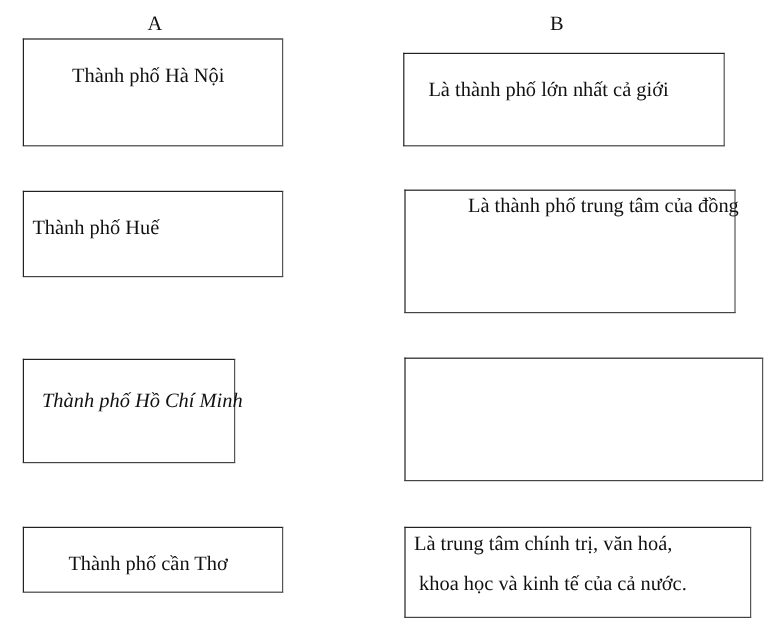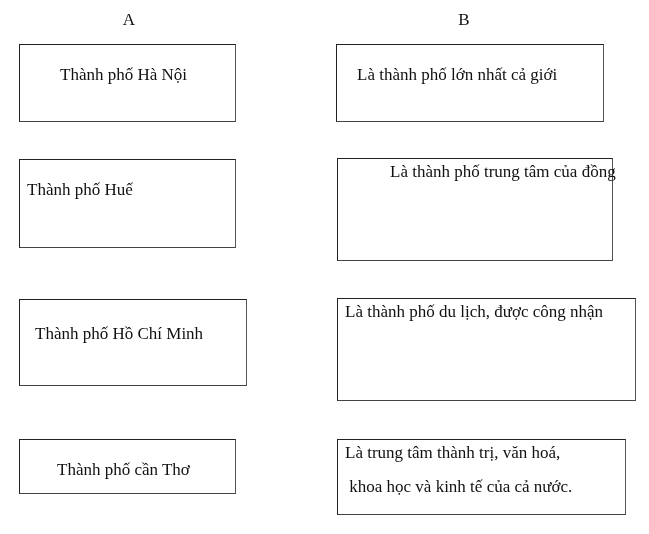--- a/index.html
+++ b/index.html
@@ -43,50 +43,49 @@
       line-height: 25px;
       white-space: nowrap;
     }
   </style>
 </head>
 <body>
 
 <div class="col-header" style="left:114px;">A</div>
 <div class="col-header" style="left:449px;">B</div>
 
-<div class="box" style="left:19px; top:44px; width:217px; height:78px;">
+<div class="box" style="left:19px; top:32px; width:217px; height:90px;">
   <span class="txt" style="left:40px; top:20px;">Thành phố Hà Nội</span>
 </div>
 
-<div class="box" style="left:19px; top:159px; width:217px; height:89px;">
+<div class="box" style="left:19px; top:159px; width:217px; height:72px;">
   <span class="txt" style="left:7px; top:20px;">Thành phố Huế</span>
 </div>
 
-<div class="box" style="left:19px; top:299px; width:228px; height:87px;">
+<div class="box" style="left:19px; top:299px; width:177px; height:87px;font-style:italic;">
   <span class="txt" style="left:15px; top:24px;">Thành phố Hồ Chí Minh</span>
 </div>
 
 <div class="box" style="left:19px; top:439px; width:217px; height:55px;">
   <span class="txt" style="left:37px; top:20px;">Thành phố cần Thơ</span>
 </div>
 
 <div class="box" style="left:336px; top:44px; width:268px; height:78px;">
   <span class="txt" style="left:20px; top:20px;">Là thành phố lớn nhất cả giới</span>
 </div>
 
 <div class="box" style="left:337px; top:158px; width:276px; height:103px;">
   <div class="txt-multi" style="top:0px;margin-left:45px;">
     <div>Là thành phố trung tâm của đồng</div>
   </div>
 </div>
 
 <div class="box" style="left:337px; top:298px; width:299px; height:103px;">
   <div class="txt-multi" style="top:0px;">
-    <div>Là thành phố du lịch, được công nhận</div>
   </div>
 </div>
 
 <div class="box" style="left:337px; top:439px; width:289px; height:76px;">
   <div class="txt-multi" style="top:0px; line-height:34px; margin-top:-4px;">
-    <div style="white-space:pre;">Là trung tâm thành trị, văn hoá,</div>
+    <div style="white-space:pre;">Là trung tâm chính trị, văn hoá,</div>
     <div style="white-space:pre;"> khoa học và kinh tế của cả nước.</div>
   </div>
 </div>
 
 </body></html>

